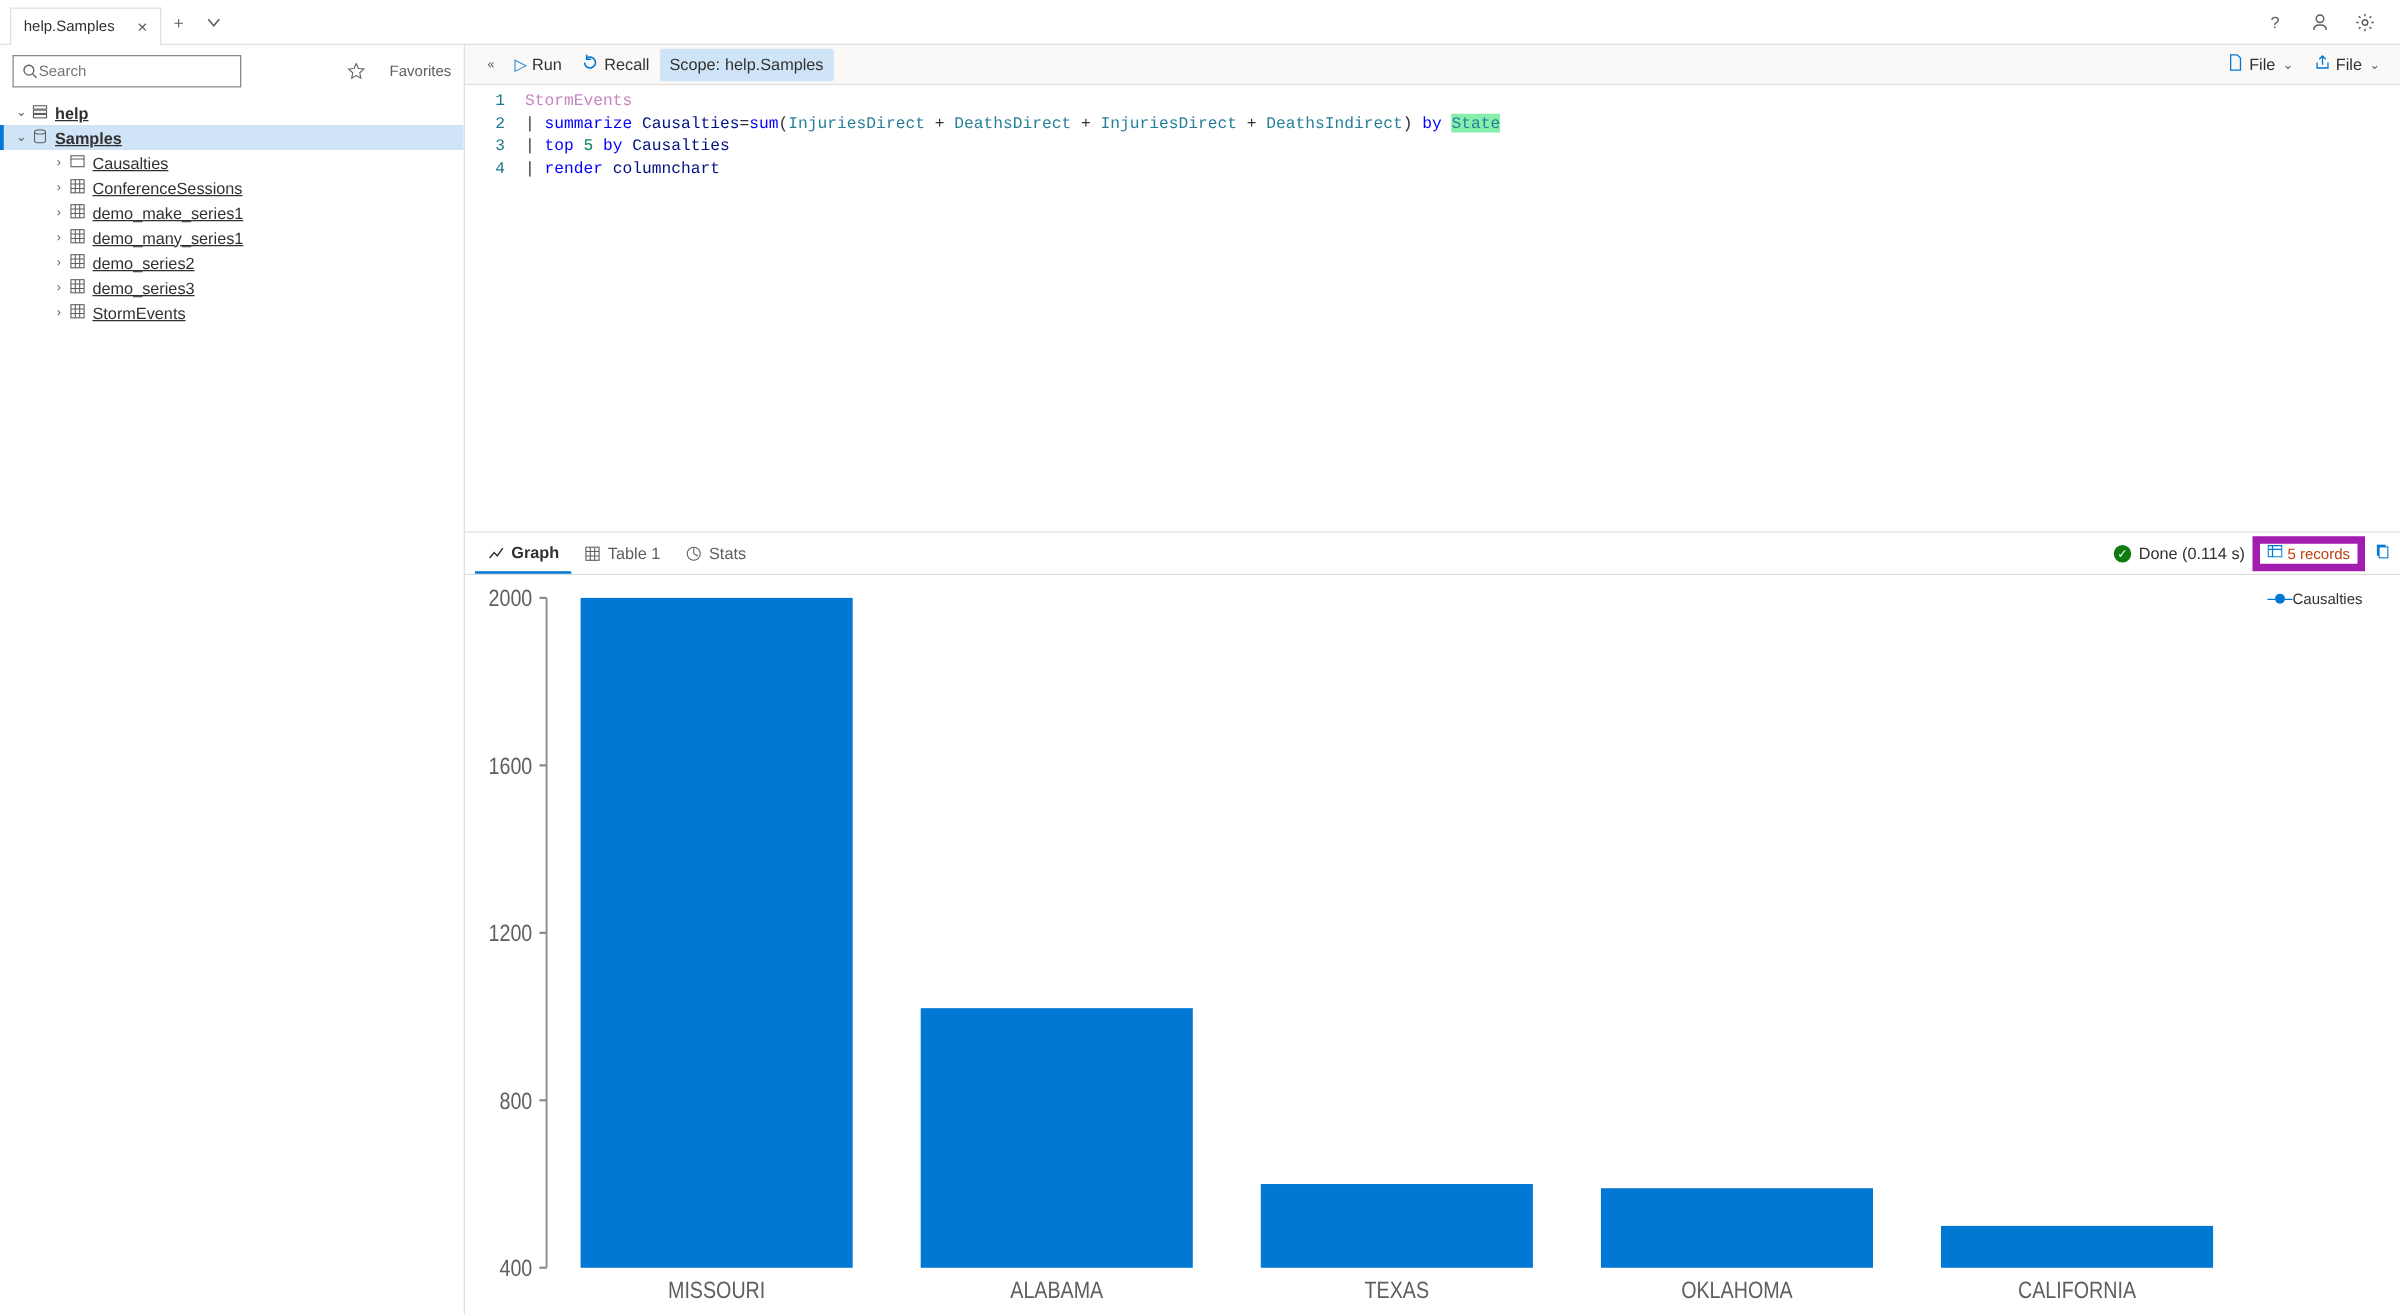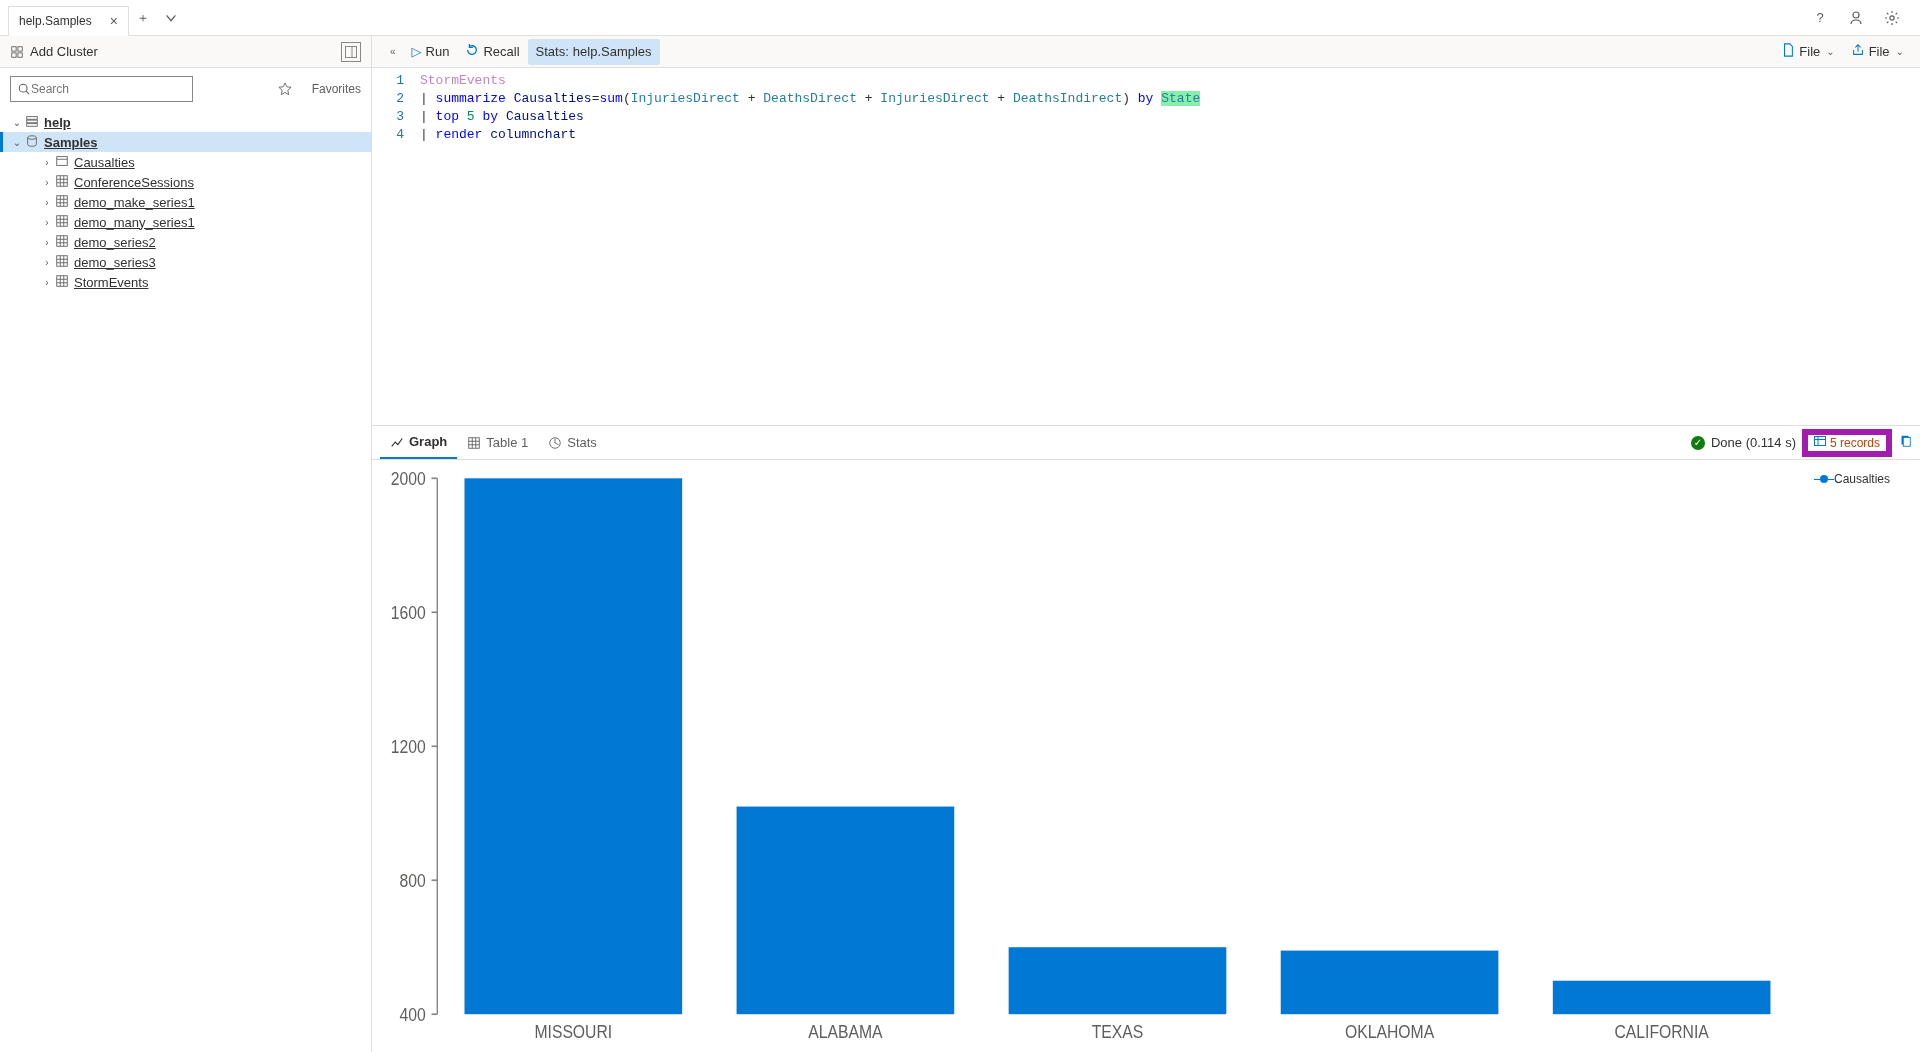--- a/index.html
+++ b/index.html
@@ -113,38 +113,20 @@
           <circle cx="8" cy="8" r="2.2" fill="none" stroke="#605e5c" stroke-width="1.2"></circle>
           <path d="M8 1v2M8 13v2M1 8h2M13 8h2M3 3l1.4 1.4M11.6 11.6L13 13M3 13l1.4-1.4M11.6 4.4L13 3" stroke="#605e5c" stroke-width="1.2"></path>
         </svg>
     </div>
   </div>
 </div>
 
 <div class="main">
 
   <div class="sidebar">
-    <div class="side-head">
-      <div class="addcluster">
-        <svg width="14" height="14" viewBox="0 0 16 16">
-            <rect x="2" y="2" width="5" height="5" fill="none" stroke="#605e5c"></rect>
-            <rect x="9" y="2" width="5" height="5" fill="none" stroke="#605e5c"></rect>
-            <rect x="2" y="9" width="5" height="5" fill="none" stroke="#605e5c"></rect>
-            <rect x="9" y="9" width="5" height="5" fill="none" stroke="#605e5c"></rect>
-          </svg>
-        <span>Add Cluster</span>
-      </div>
-      <div class="spacer"></div>
-      <div class="panel-icon">
-        <svg width="12" height="12" viewBox="0 0 12 12">
-            <rect x="0.5" y="0.5" width="11" height="11" fill="none" stroke="#8a8886"></rect>
-            <line x1="7" y1="0.5" x2="7" y2="11.5" stroke="#8a8886"></line>
-          </svg>
-      </div>
-    </div>
     <div class="side-tools">
       <div class="searchbox">
         <svg width="14" height="14" viewBox="0 0 16 16">
             <circle cx="7" cy="7" r="4.5" fill="none" stroke="#605e5c" stroke-width="1.2"></circle>
             <line x1="10.5" y1="10.5" x2="14" y2="14" stroke="#605e5c" stroke-width="1.2"></line>
           </svg>
         <input type="text" placeholder="Search" style="">
       </div>
       <div class="spacer"></div>
       <div class="favorites">
@@ -267,21 +249,21 @@
       <div class="tbtn">
         <span class="ticon">
           <svg width="14" height="14" viewBox="0 0 16 16">
               <path d="M3 8a5 5 0 1 0 2-4" fill="none" stroke="#0078d4" stroke-width="1.5"></path>
               <path d="M5 1v4h4" fill="none" stroke="#0078d4" stroke-width="1.5"></path>
             </svg>
         </span>
         <span>Recall</span>
       </div>
       <div class="tbtn scope">
-        <span>Stats: </span>
+        <span>Scope: </span>
           <span>help.Samples</span>
       </div>
       <div class="spacer"></div>
       <div class="tbtn">
         <span class="ticon">
           <svg width="14" height="14" viewBox="0 0 16 16">
               <path d="M4 1h6l3 3v11H4z" fill="none" stroke="#0078d4" stroke-width="1.2"></path>
             </svg>
         </span>
         <span>File</span>

